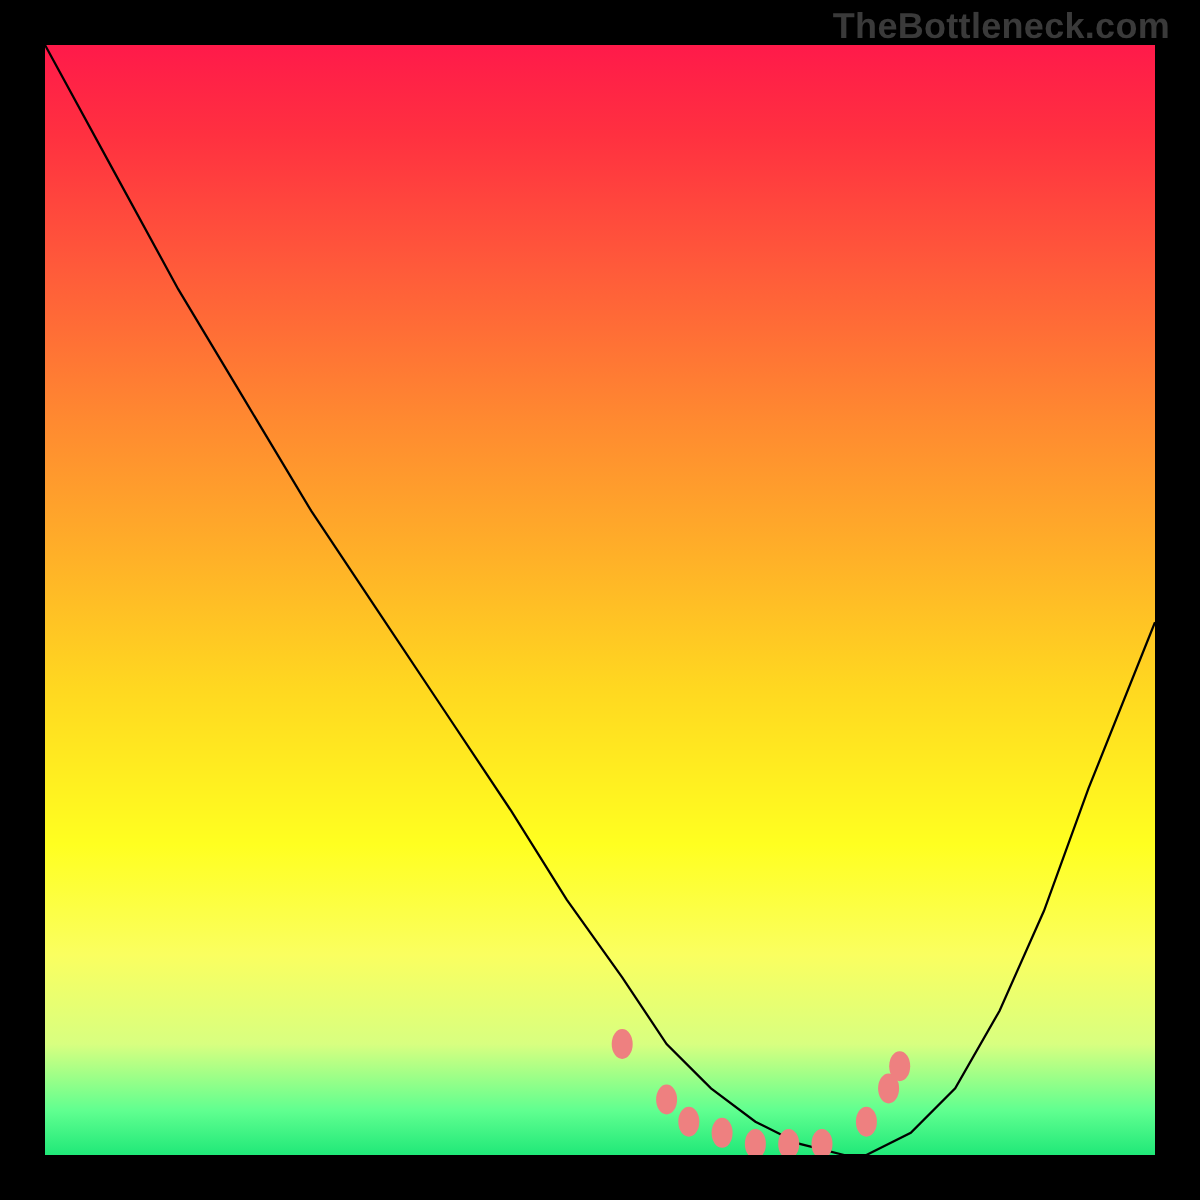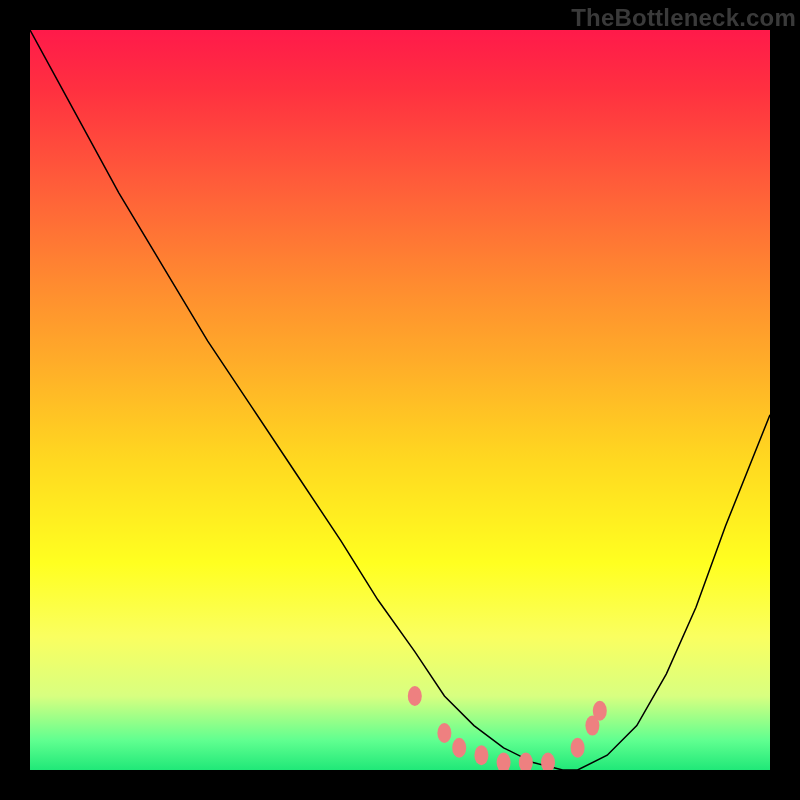--- a/index.html
+++ b/index.html
@@ -26,21 +26,21 @@
       #ffd820 58%,
       #ffff20 72%,
       #faff60 82%,
       #d8ff80 90%,
       #60ff90 96%,
       #20e878 100%);
   }
   .watermark {
     position: absolute;
     top: 4px;
-    right: 4px;
+    right: 20px;
     color: #3a3a3a;
     font-size: 24px;
     font-weight: 600;
     letter-spacing: 0.2px;
     user-select: none;
   }
   svg.curve {
     position: absolute;
     left: 0;
     top: 0;

